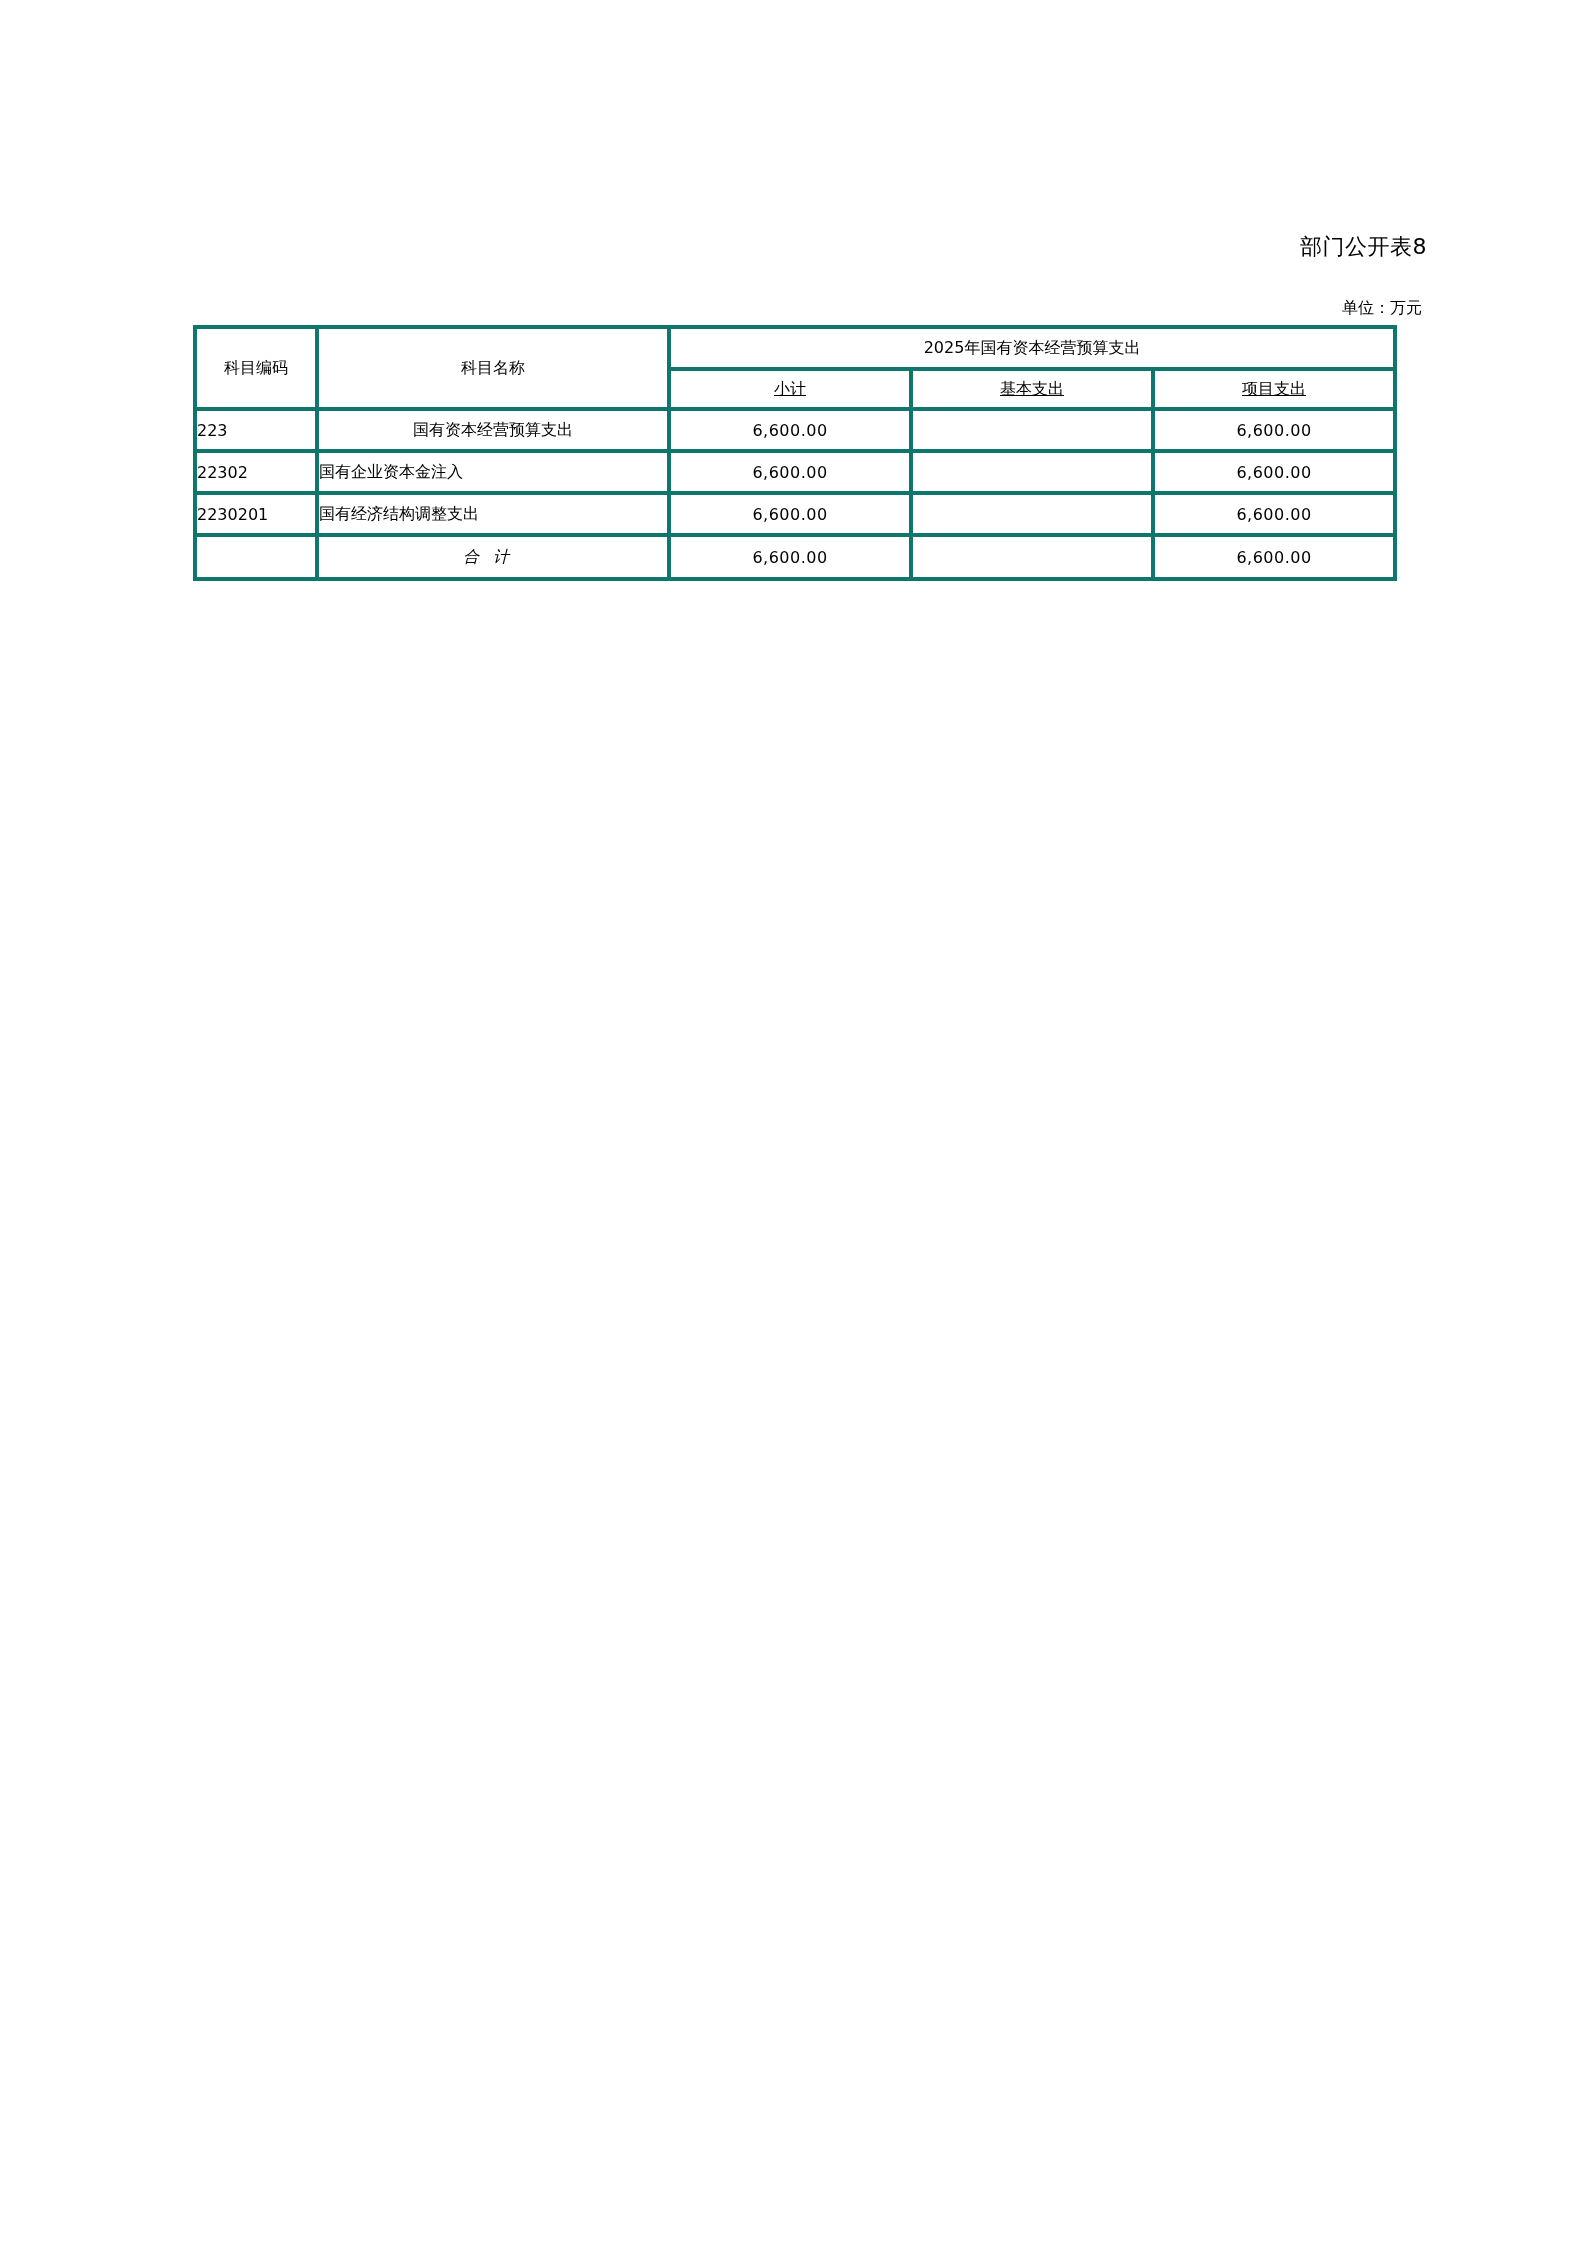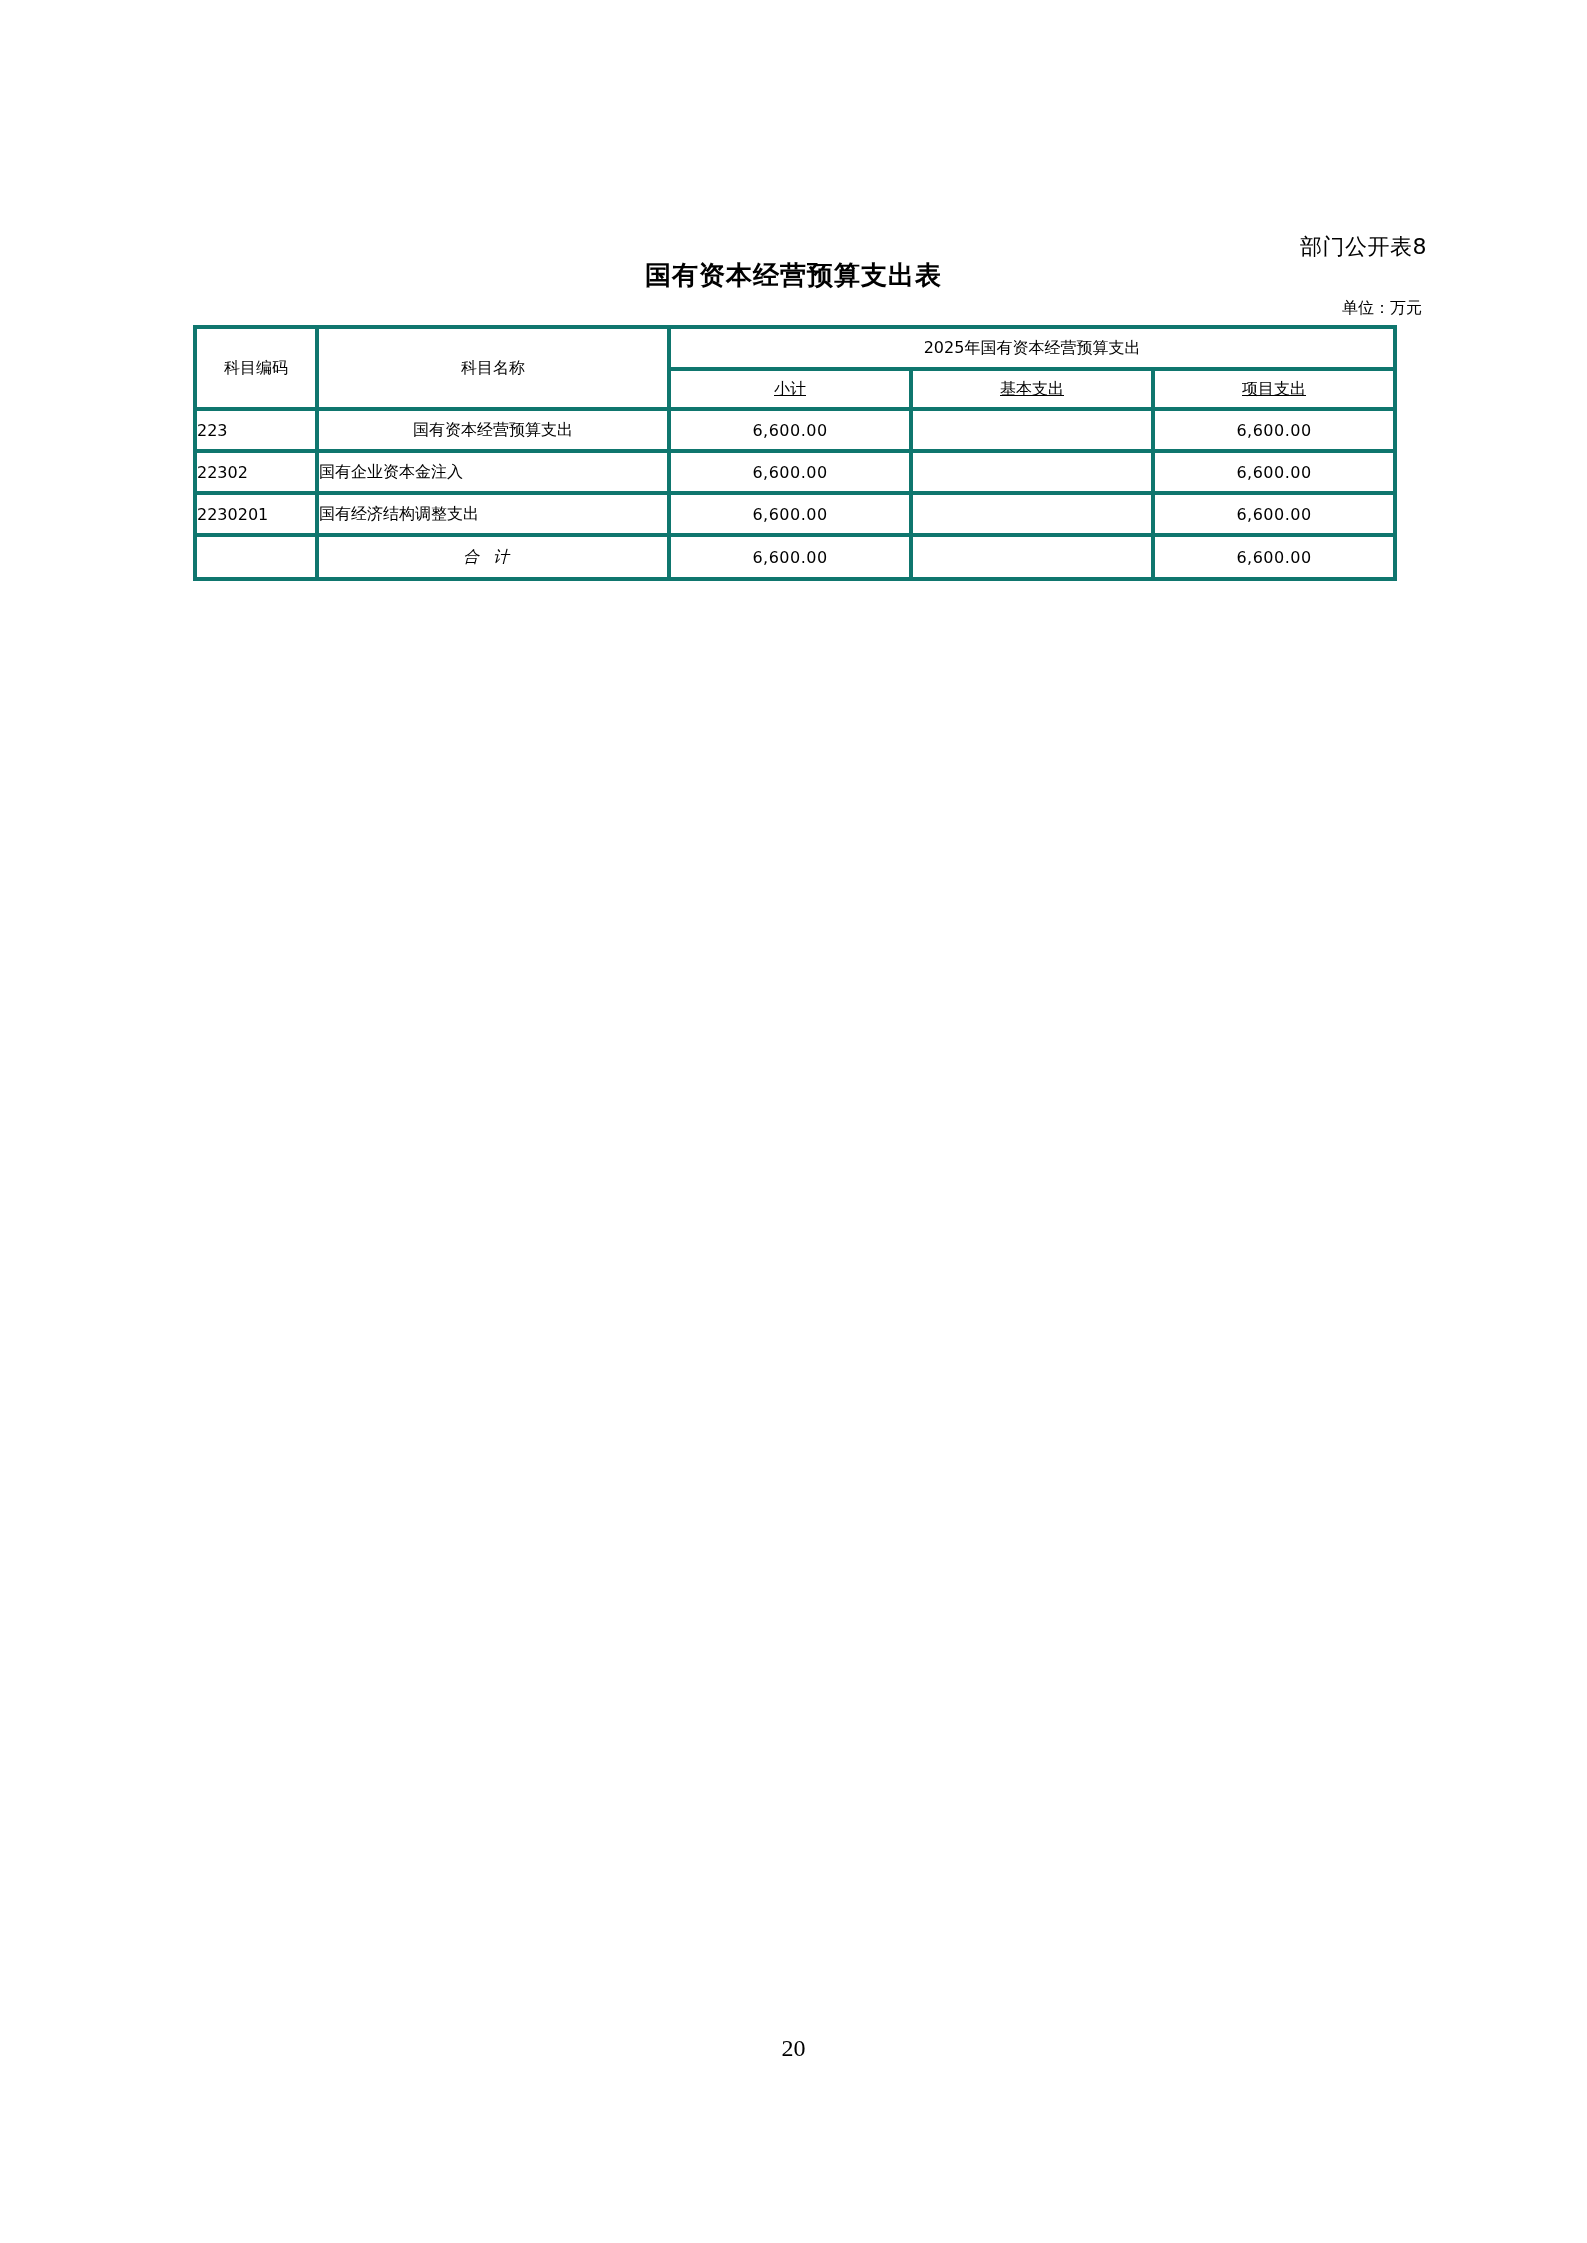--- a/index.html
+++ b/index.html
@@ -151,21 +151,20 @@
   col.c-base { width: 242px; }
   col.c-proj { width: 242px; }
 </style>
 </head>
 <body>
 
 <div class="page">
 
   <div class="corner-label">部门公开表8</div>
 
-  <div class="doc-title">国有资本经营预算支出表</div>
 
   <div class="unit-label">单位：万元</div>
 
   <table class="budget">
     <colgroup>
       <col class="c-code">
       <col class="c-name">
       <col class="c-sub">
       <col class="c-base">
       <col class="c-proj">
@@ -207,15 +206,14 @@
       <tr>
         <td class="empty"></td>
         <td class="total-label">合计</td>
         <td class="num">6,600.00</td>
         <td class="num"></td>
         <td class="num">6,600.00</td>
       </tr>
     </tbody>
   </table>
 
-  <div class="page-number">20</div>
 
 </div>
 
 </body></html>

